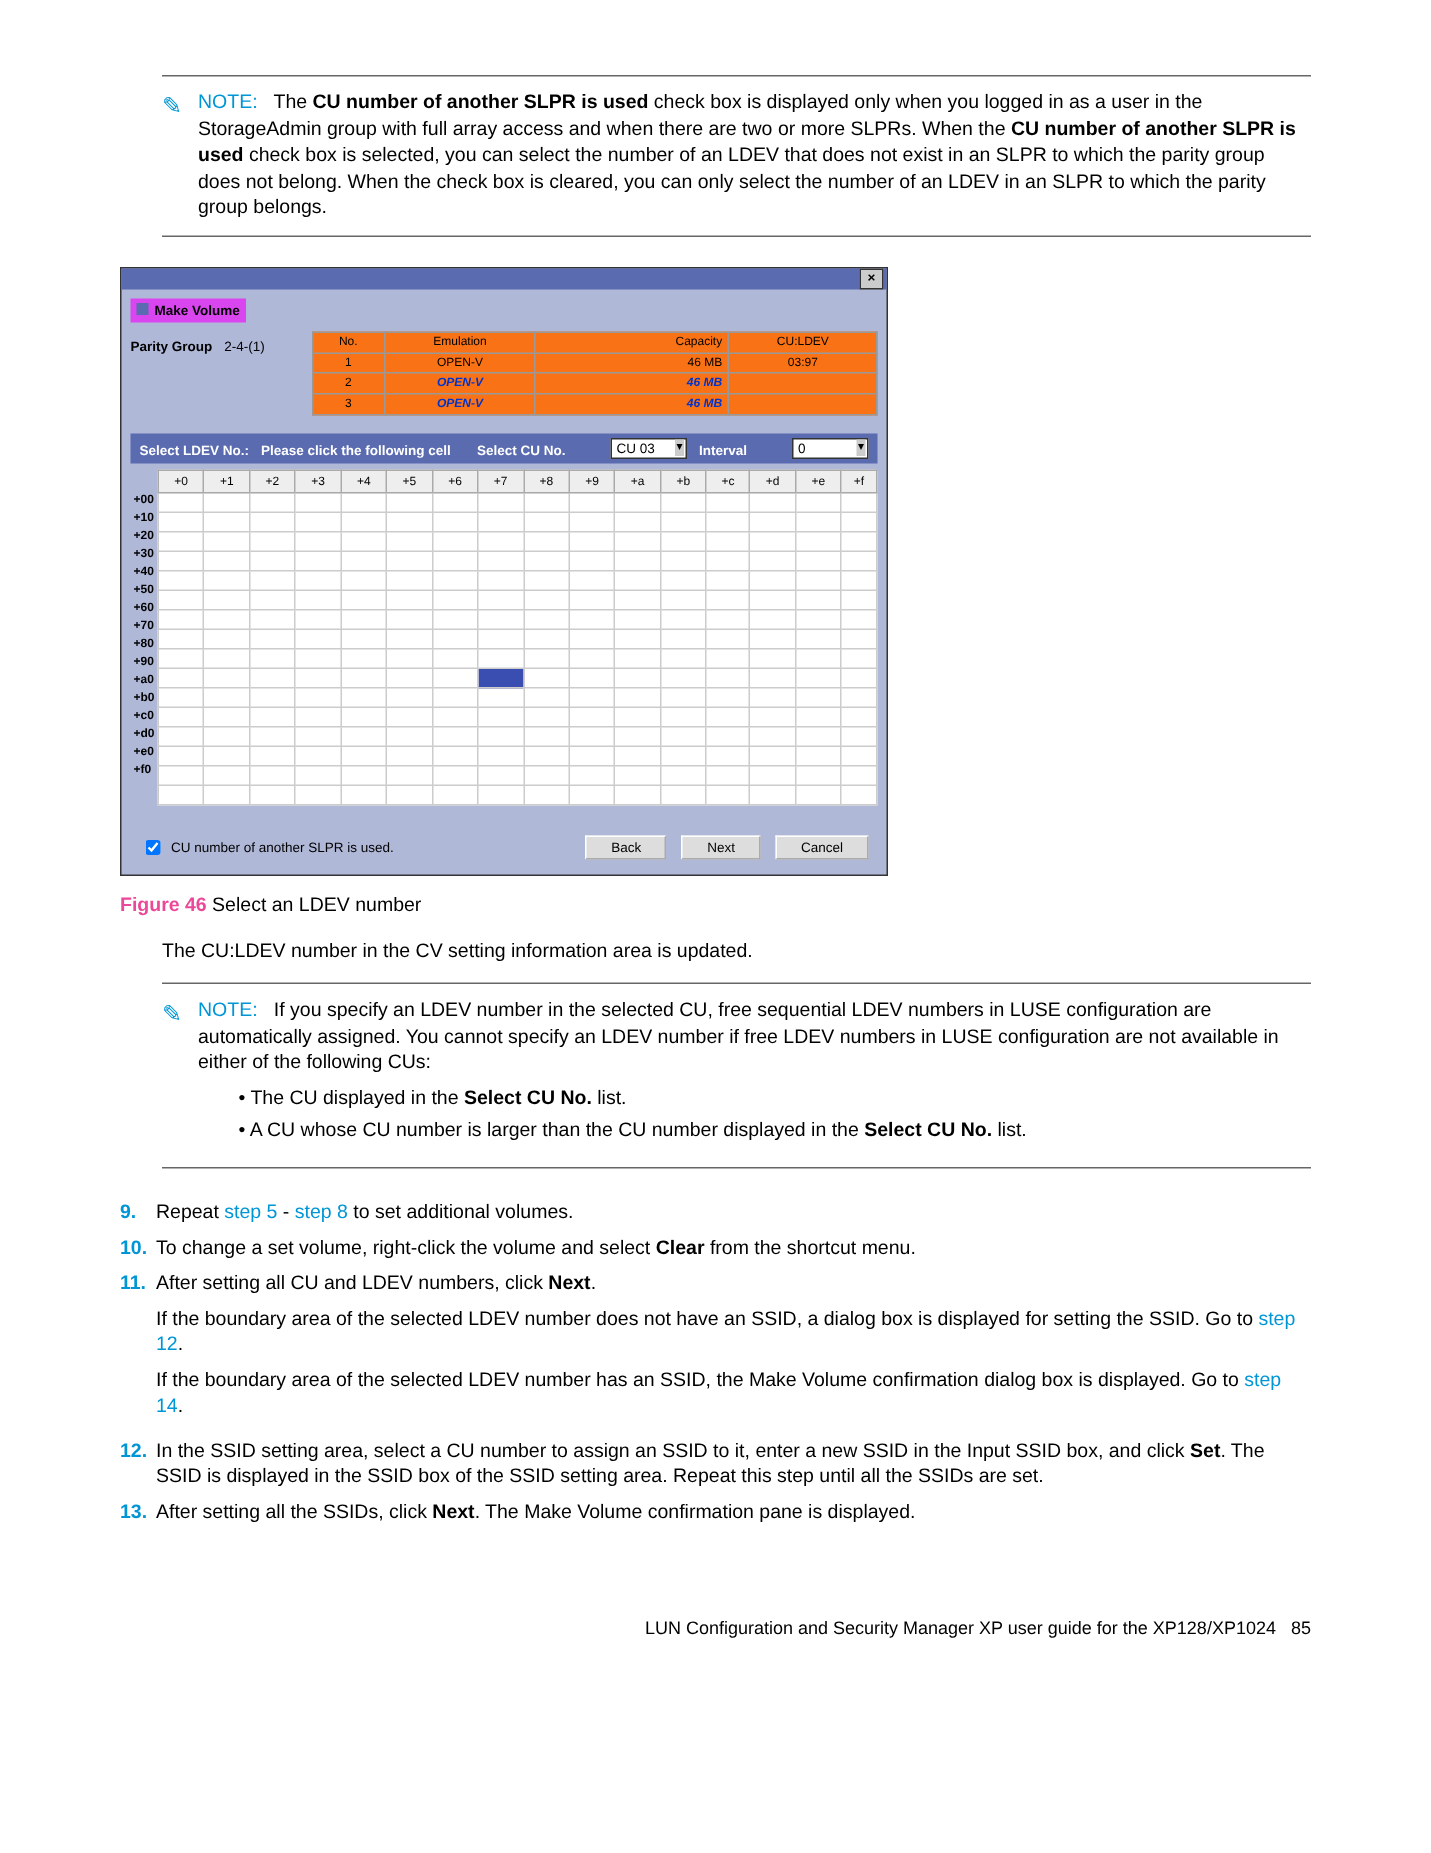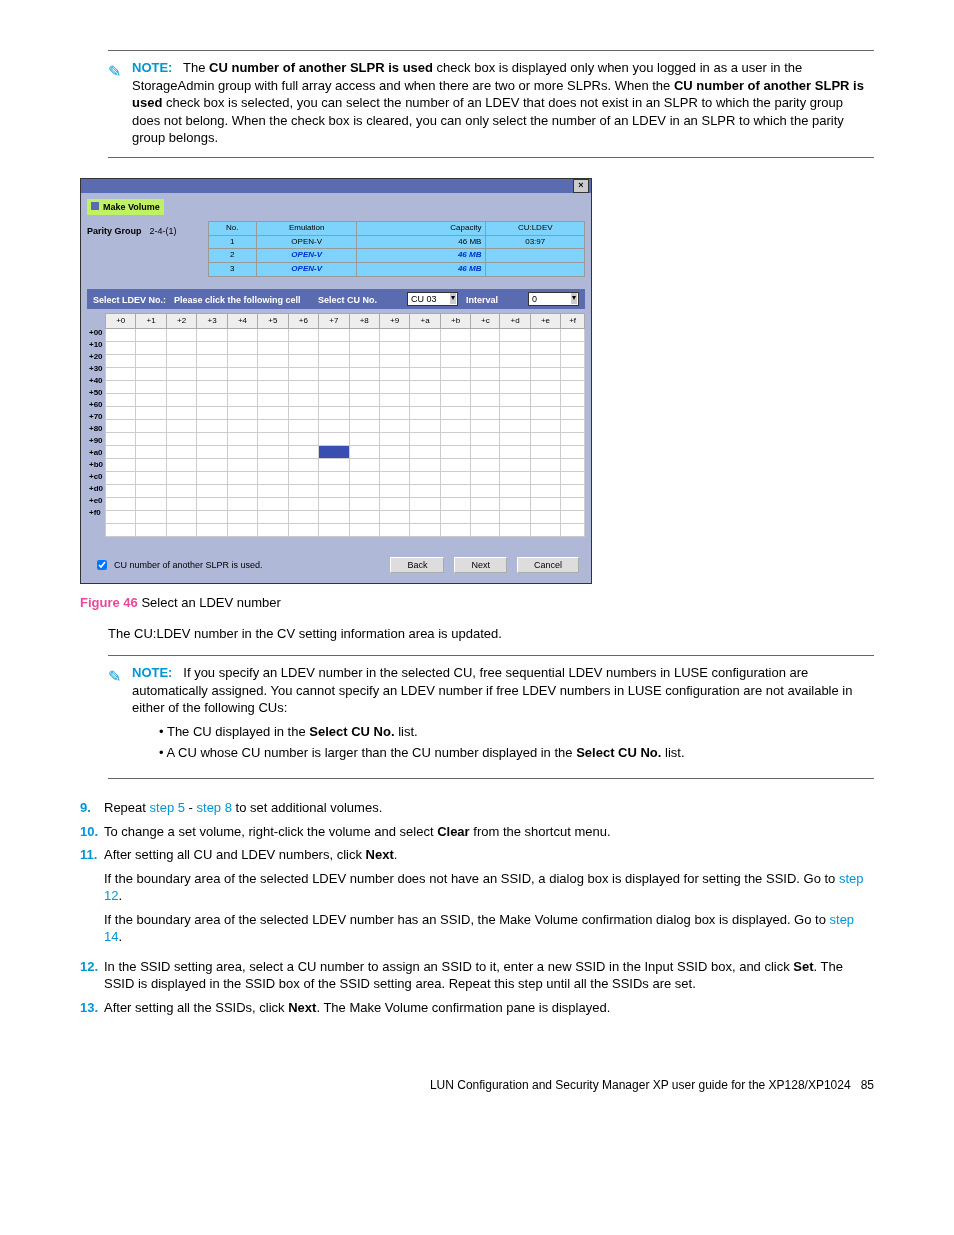--- a/index.html
+++ b/index.html
@@ -22,21 +22,21 @@
     flex-shrink: 0;
     color: #0096d6;
     font-size: 16px;
     padding-top: 2px;
   }
   .note-body {
     flex: 1;
   }
   .note-label {
     color: #0096d6;
-    font-weight: bold;
+    font-weight: normal;
   }
   .indent1 { margin-left: 28px; }
   .figure-caption { margin: 10px 0 6px 0; }
   .figure-label { color: #ec4899; font-weight: bold; }
   .link { color: #0096d6; }
   .bold { font-weight: bold; }
   ol.steps { list-style: none; padding: 0; margin: 6px 0; }
   ol.steps > li { display: flex; margin: 6px 0; }
   ol.steps > li > .num {
     color: #0096d6;
@@ -78,40 +78,40 @@
     text-align: center;
     line-height: 10px;
     font-weight: bold;
   }
   .dialog-inner {
     padding: 6px 6px 10px 6px;
     font-size: 9px;
     color: #000;
   }
   .mv-title {
-    background: #bef264;
+    background: #d946ef;
     display: inline-block;
     padding: 2px 4px;
     font-weight: bold;
     margin-bottom: 6px;
   }
   .mv-title::before {
     content: "";
     display: inline-block;
     width: 8px; height: 8px;
     background: #5a6bb0;
     margin-right: 4px;
   }
   .top-row { display: flex; align-items: flex-start; gap: 8px; }
   .pg-label { font-weight: bold; flex-shrink: 0; padding-top: 4px; }
   .pg-val { flex-shrink: 0; padding-top: 4px; min-width: 50px; }
   .top-table {
     border-collapse: collapse;
     flex: 1;
-    background: #7dd3fc;
+    background: #f97316;
   }
   .top-table th, .top-table td {
     border: 1px solid #999;
     padding: 1px 4px;
     font-size: 8px;
     text-align: center;
     white-space: nowrap;
   }
   .top-table th { font-weight: normal; }
   .top-table .capacity-col { text-align: right; }

